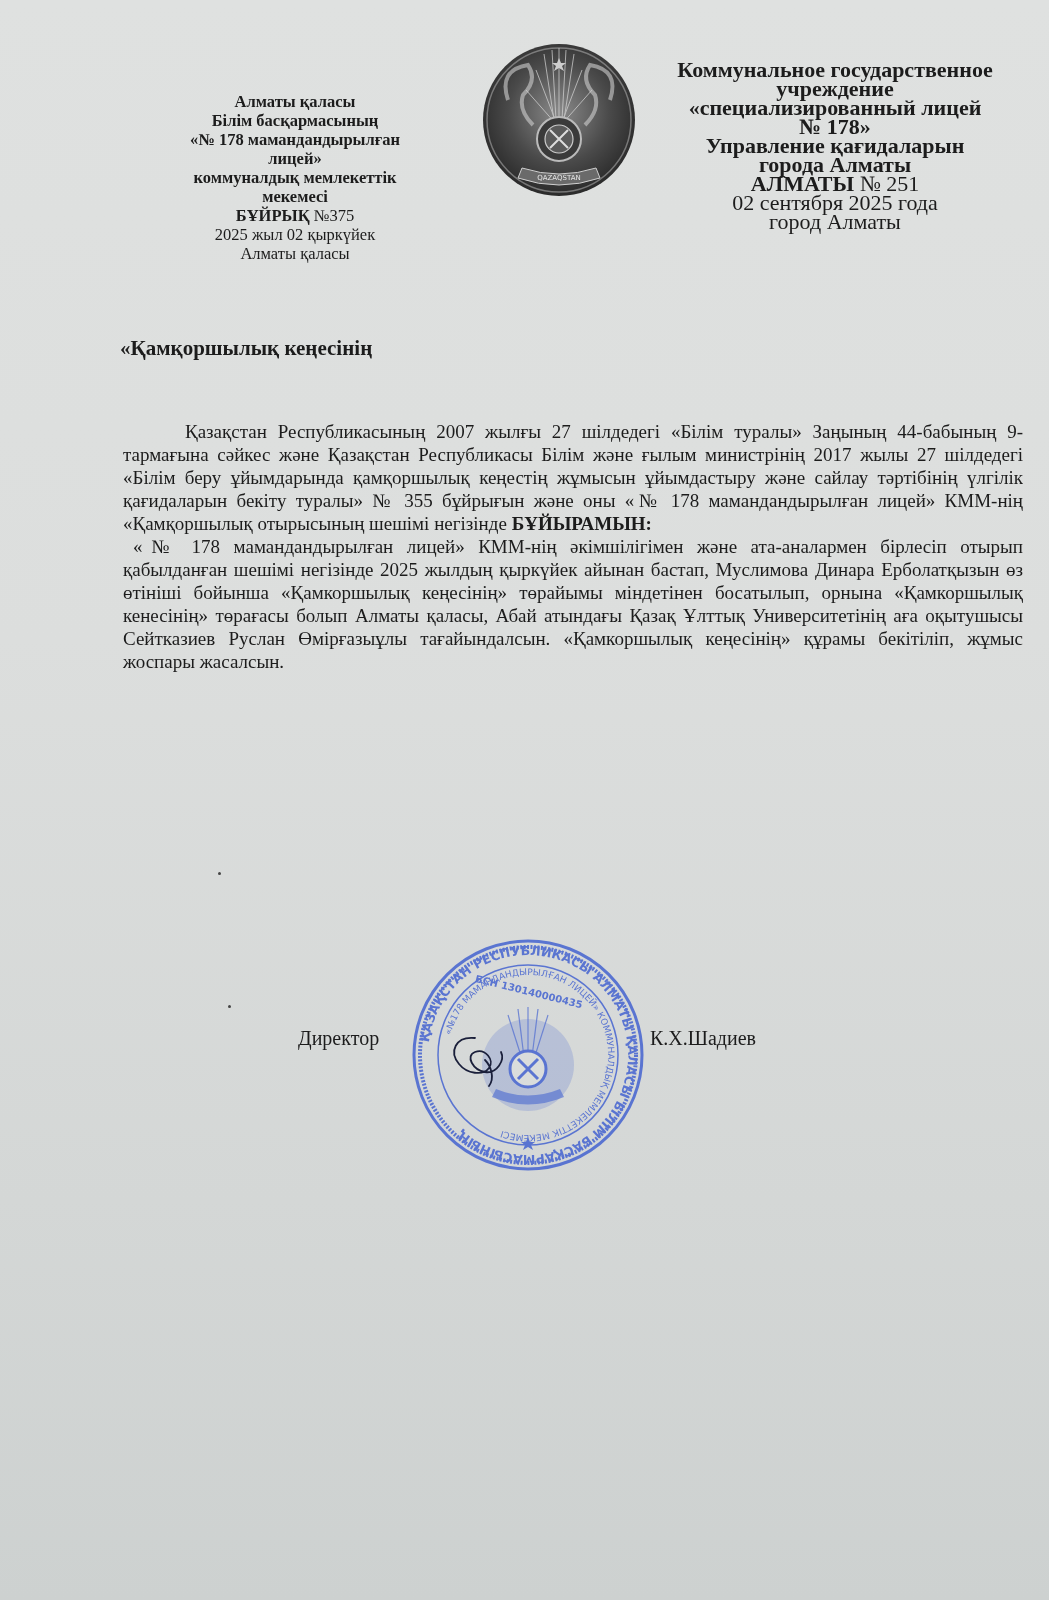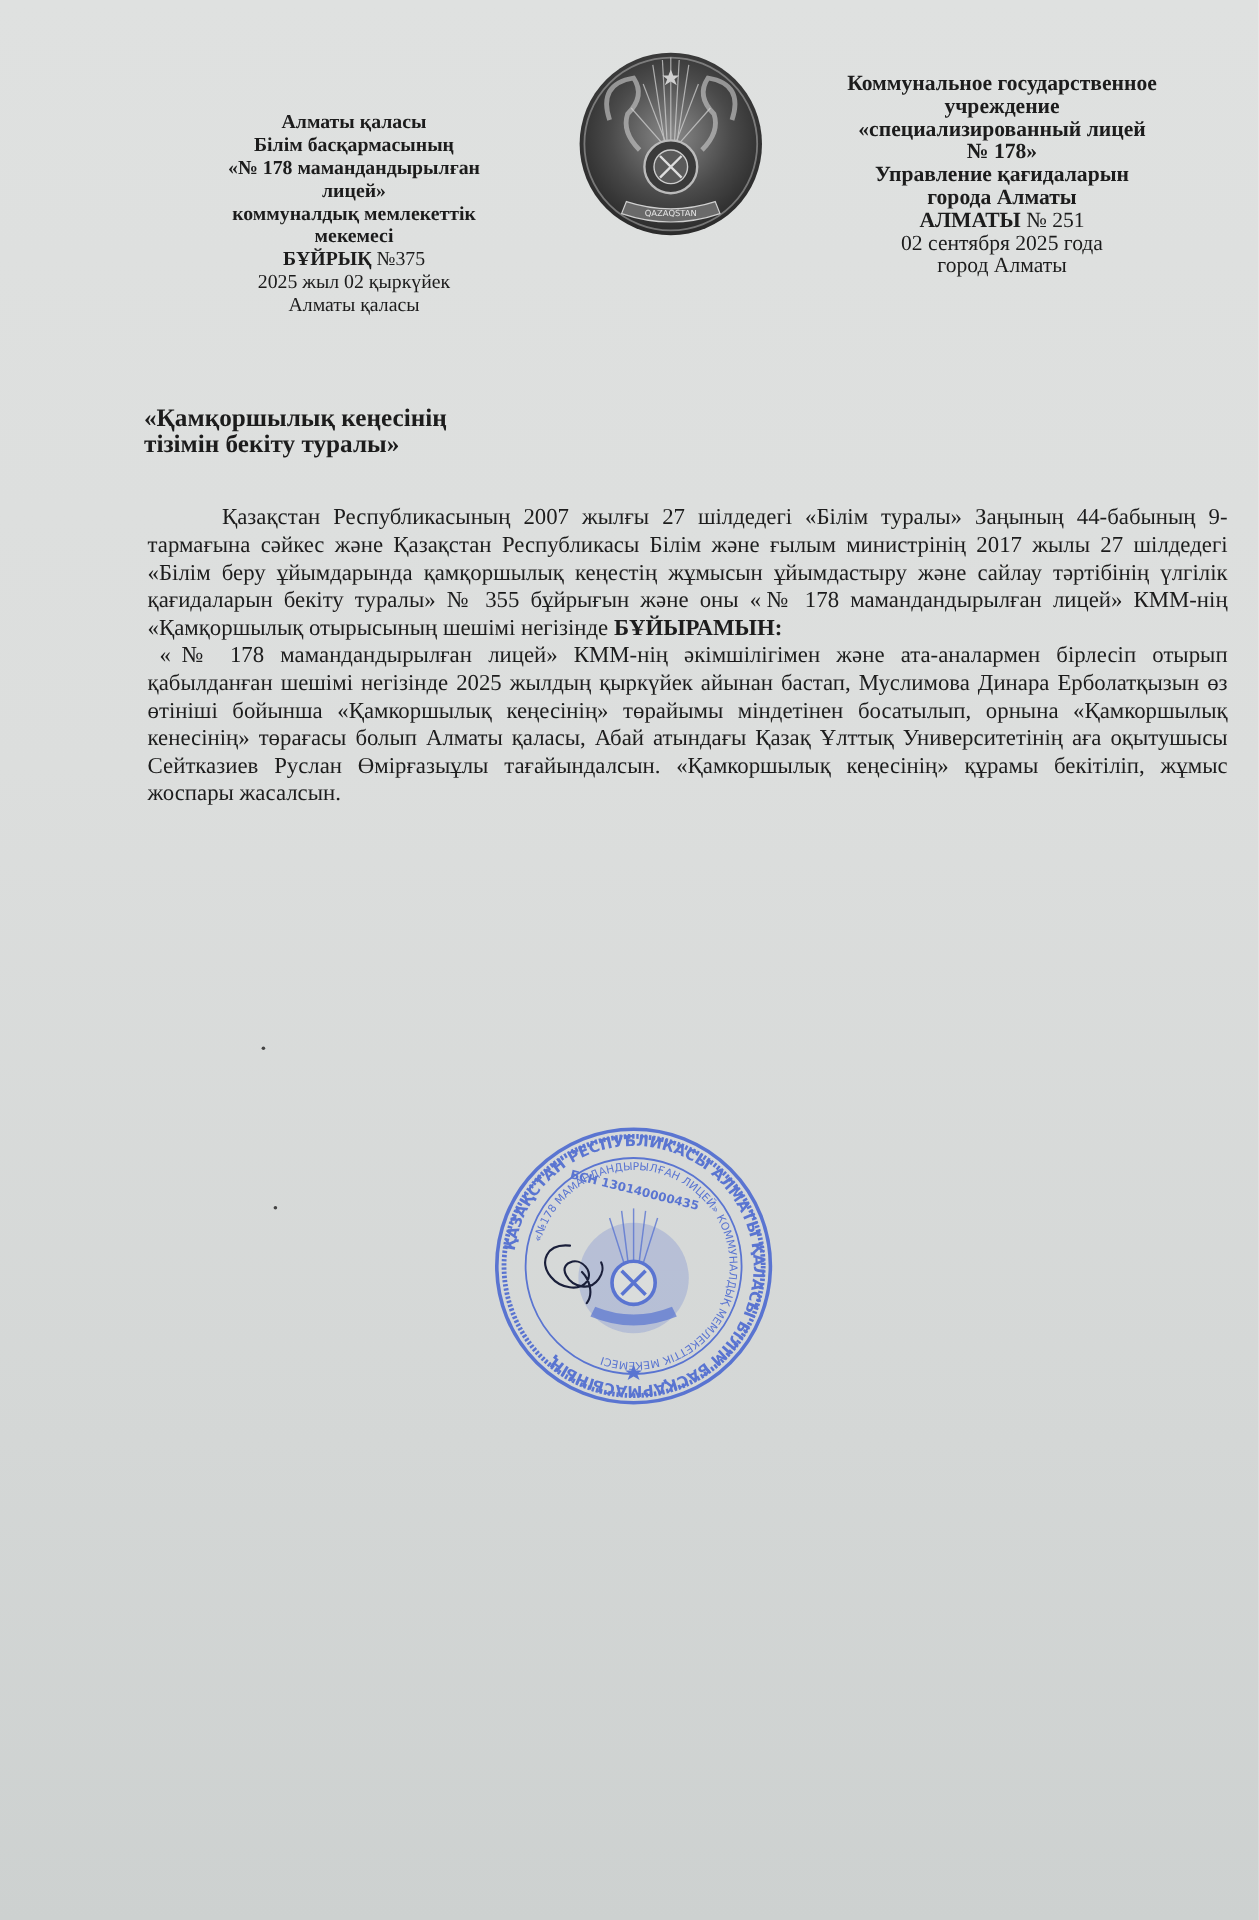--- a/index.html
+++ b/index.html
@@ -12,21 +12,21 @@
     }
     .page { position: absolute; left: 0; top: 0; width: 1049px; height: 1600px; }
 
     .hdr-left {
       position: absolute; left: 150px; top: 92px; width: 290px;
       text-align: center; font-size: 16.5px; line-height: 19px;
     }
     .hdr-left .b { font-weight: bold; }
     .hdr-right {
       position: absolute; left: 660px; top: 60px; width: 350px;
-      text-align: center; font-size: 18px; line-height: 19px;
+      text-align: center; font-size: 22px; line-height: 19px;
     }
     .hdr-right .b { font-weight: bold; }
     .line { display: block; }
 
     .emblem {
       position: absolute; left: 478px; top: 40px; width: 162px; height: 166px;
     }
 
     .subject {
       position: absolute; left: 120px; top: 337px; width: 320px;
@@ -112,31 +112,34 @@
     <span class="line b">№ 178»</span>
     <span class="line b">Управление қағидаларын</span>
     <span class="line b">города Алматы</span>
     <span class="line"><b>АЛМАТЫ</b> <span>№  251</span></span>
     <span class="line">02 сентября 2025 года</span>
     <span class="line">город Алматы</span>
   </div>
 
   <div class="subject">
     <span class="line">«Қамқоршылық кеңесінің</span>
-    <span class="line">тізімін бекіту туралы»</span>
   </div>
 
   <div class="body">
     <p class="p1"><span>Қазақстан Республикасының 2007 жылғы 27 шілдедегі «Білім туралы» Заңының 44-бабының 9-тармағына сәйкес және Қазақстан Республикасы Білім және ғылым министрінің 2017 жылы 27 шілдедегі «Білім беру ұйымдарында қамқоршылық кеңестің жұмысын ұйымдастыру және сайлау тәртібінің үлгілік қағидаларын бекіту туралы» № 355 бұйрығын және оны «№ 178 мамандандырылған лицей» КММ-нің «Қамқоршылық отырысының шешімі негізінде</span> <span class="order-word">БҰЙЫРАМЫН:</span></p>
     <p class="p2">«№ 178 мамандандырылған лицей» КММ-нің әкімшілігімен және ата-аналармен бірлесіп отырып  қабылданған  шешімі негізінде 2025 жылдың қыркүйек айынан бастап, Муслимова Динара Ерболатқызын өз өтініші бойынша «Қамкоршылық кеңесінің» төрайымы міндетінен босатылып, орнына «Қамкоршылық кенесінің» төрағасы болып Алматы қаласы, Абай атындағы Қазақ Ұлттық Университетінің  аға оқытушысы Сейтказиев Руслан Өмірғазыұлы тағайындалсын. «Қамкоршылық кеңесінің» құрамы бекітіліп, жұмыс жоспары жасалсын.</p>
   </div>
 
   <span class="dot" style="left:218px; top:872px;"></span>
   <span class="dot" style="left:228px; top:1005px;"></span>
 
+  <div class="signature">
+    <span class="sig-title">Директор</span>
+    <span class="sig-name">К.Х.Шадиев</span>
+  </div>
 
   <svg class="stamp" viewBox="0 0 236 236">
     <defs>
       <path id="outerArc" d="M118,118 m-100,0 a100,100 0 1,1 200,0 a100,100 0 1,1 -200,0"></path>
       <path id="innerArc" d="M118,118 m-80,0 a80,80 0 1,1 160,0 a80,80 0 1,1 -160,0"></path>
     </defs>
     <g opacity="0.82">
       <circle cx="118" cy="118" r="114" fill="none" stroke="#3f5fd0" stroke-width="3"></circle>
       <circle cx="118" cy="118" r="108" fill="none" stroke="#3f5fd0" stroke-width="4" stroke-dasharray="2 1.5"></circle>
       <circle cx="118" cy="118" r="90" fill="none" stroke="#3f5fd0" stroke-width="1.5"></circle>

